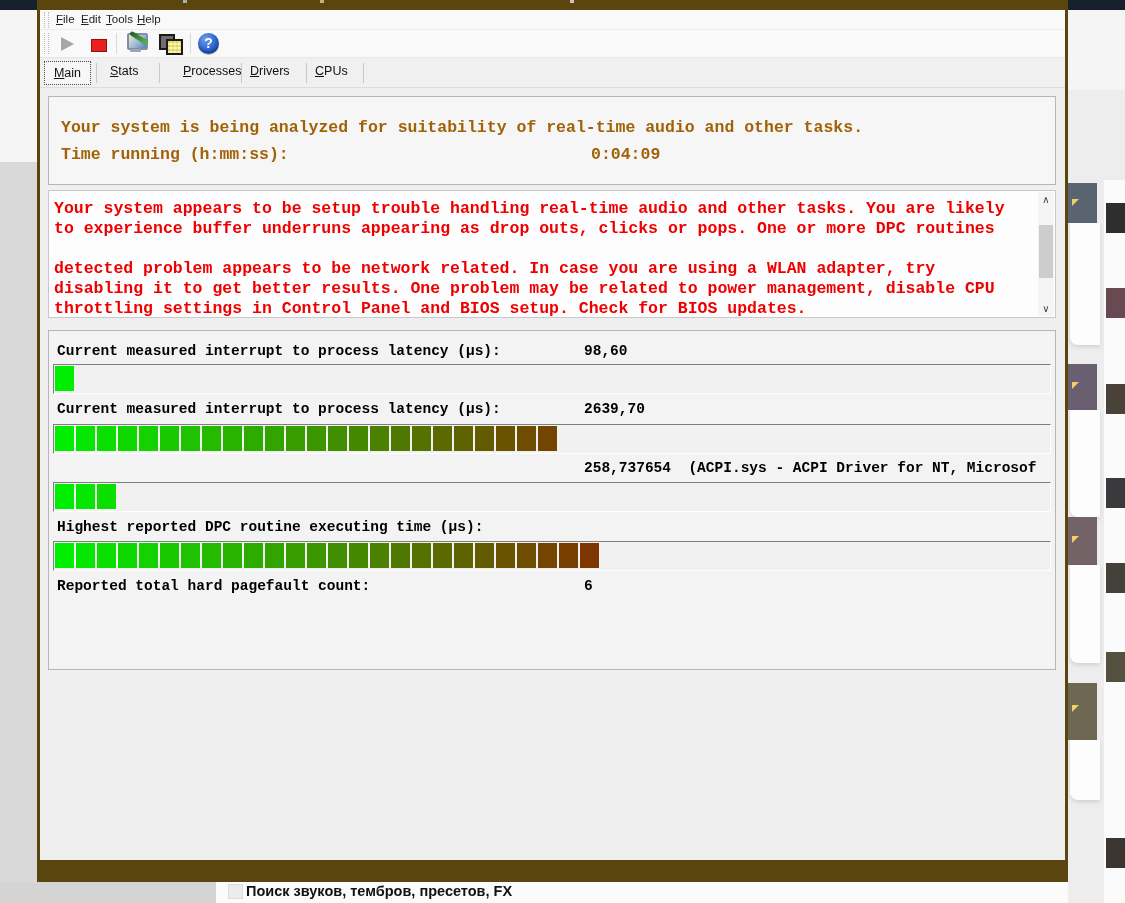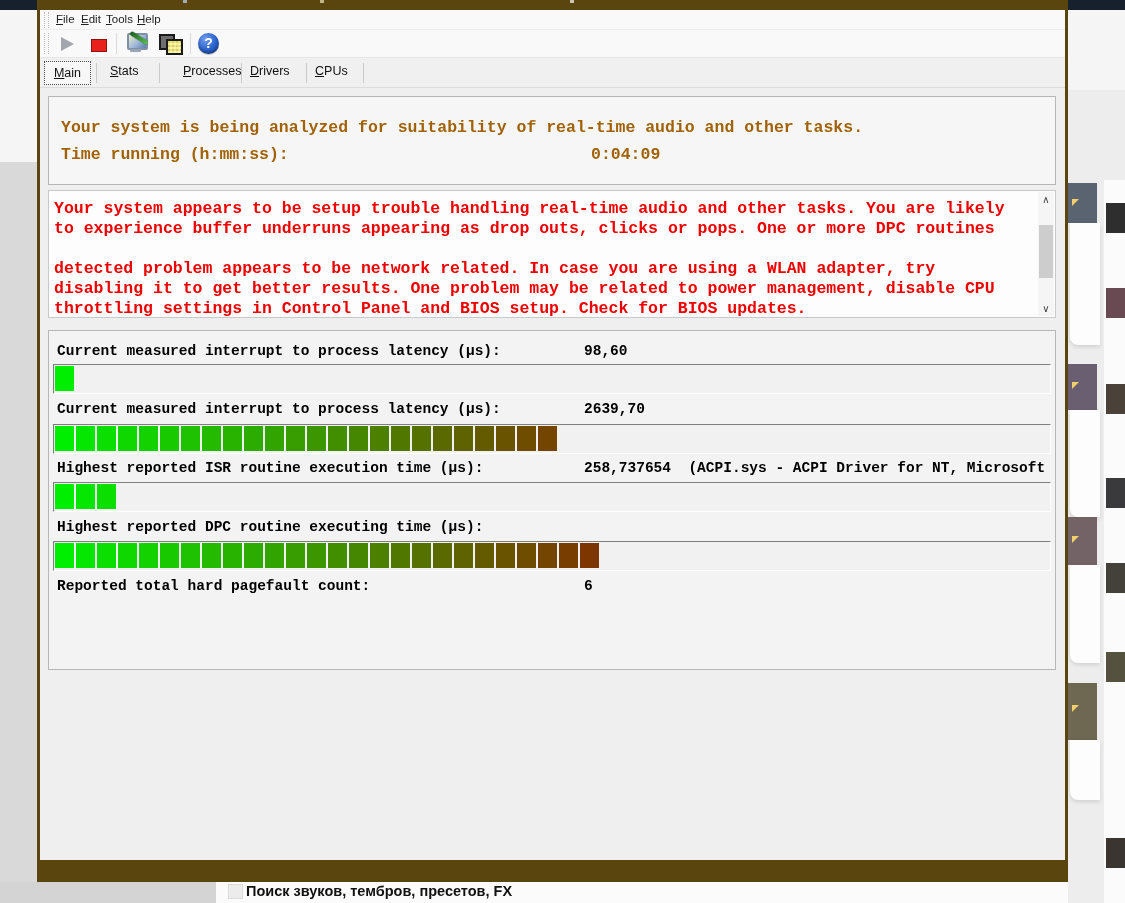--- a/index.html
+++ b/index.html
@@ -212,22 +212,21 @@
               <div class="seg" style="background: rgb(85, 113, 0);"></div>
               <div class="seg" style="background: rgb(90, 106, 0);"></div>
               <div class="seg" style="background: rgb(95, 98, 0);"></div>
               <div class="seg" style="background: rgb(100, 91, 0);"></div>
               <div class="seg" style="background: rgb(105, 83, 0);"></div>
               <div class="seg" style="background: rgb(110, 76, 0);"></div>
               <div class="seg" style="background: rgb(115, 69, 0);"></div>
             </div>
 
           <div class="mrow" style="top:129px;">
-            <span class="mlabel mono">Highest reported ISR routine execution time (µs):</span>
-            <span class="mvalue mono">258,737654  (ACPI.sys - ACPI Driver for NT, Microsoft</span>
+            <span class="mvalue mono">258,737654  (ACPI.sys - ACPI Driver for NT, Microsof</span>
           </div>
           <div class="mbar" style="top:151px;">
               <div class="seg" style="background: rgb(0, 238, 0);"></div>
               <div class="seg" style="background: rgb(5, 231, 0);"></div>
               <div class="seg" style="background: rgb(10, 223, 0);"></div>
             </div>
 
           <div class="mrow" style="top:188px;">
             <span class="mlabel mono">Highest reported DPC routine executing time (µs):</span>
           </div>

